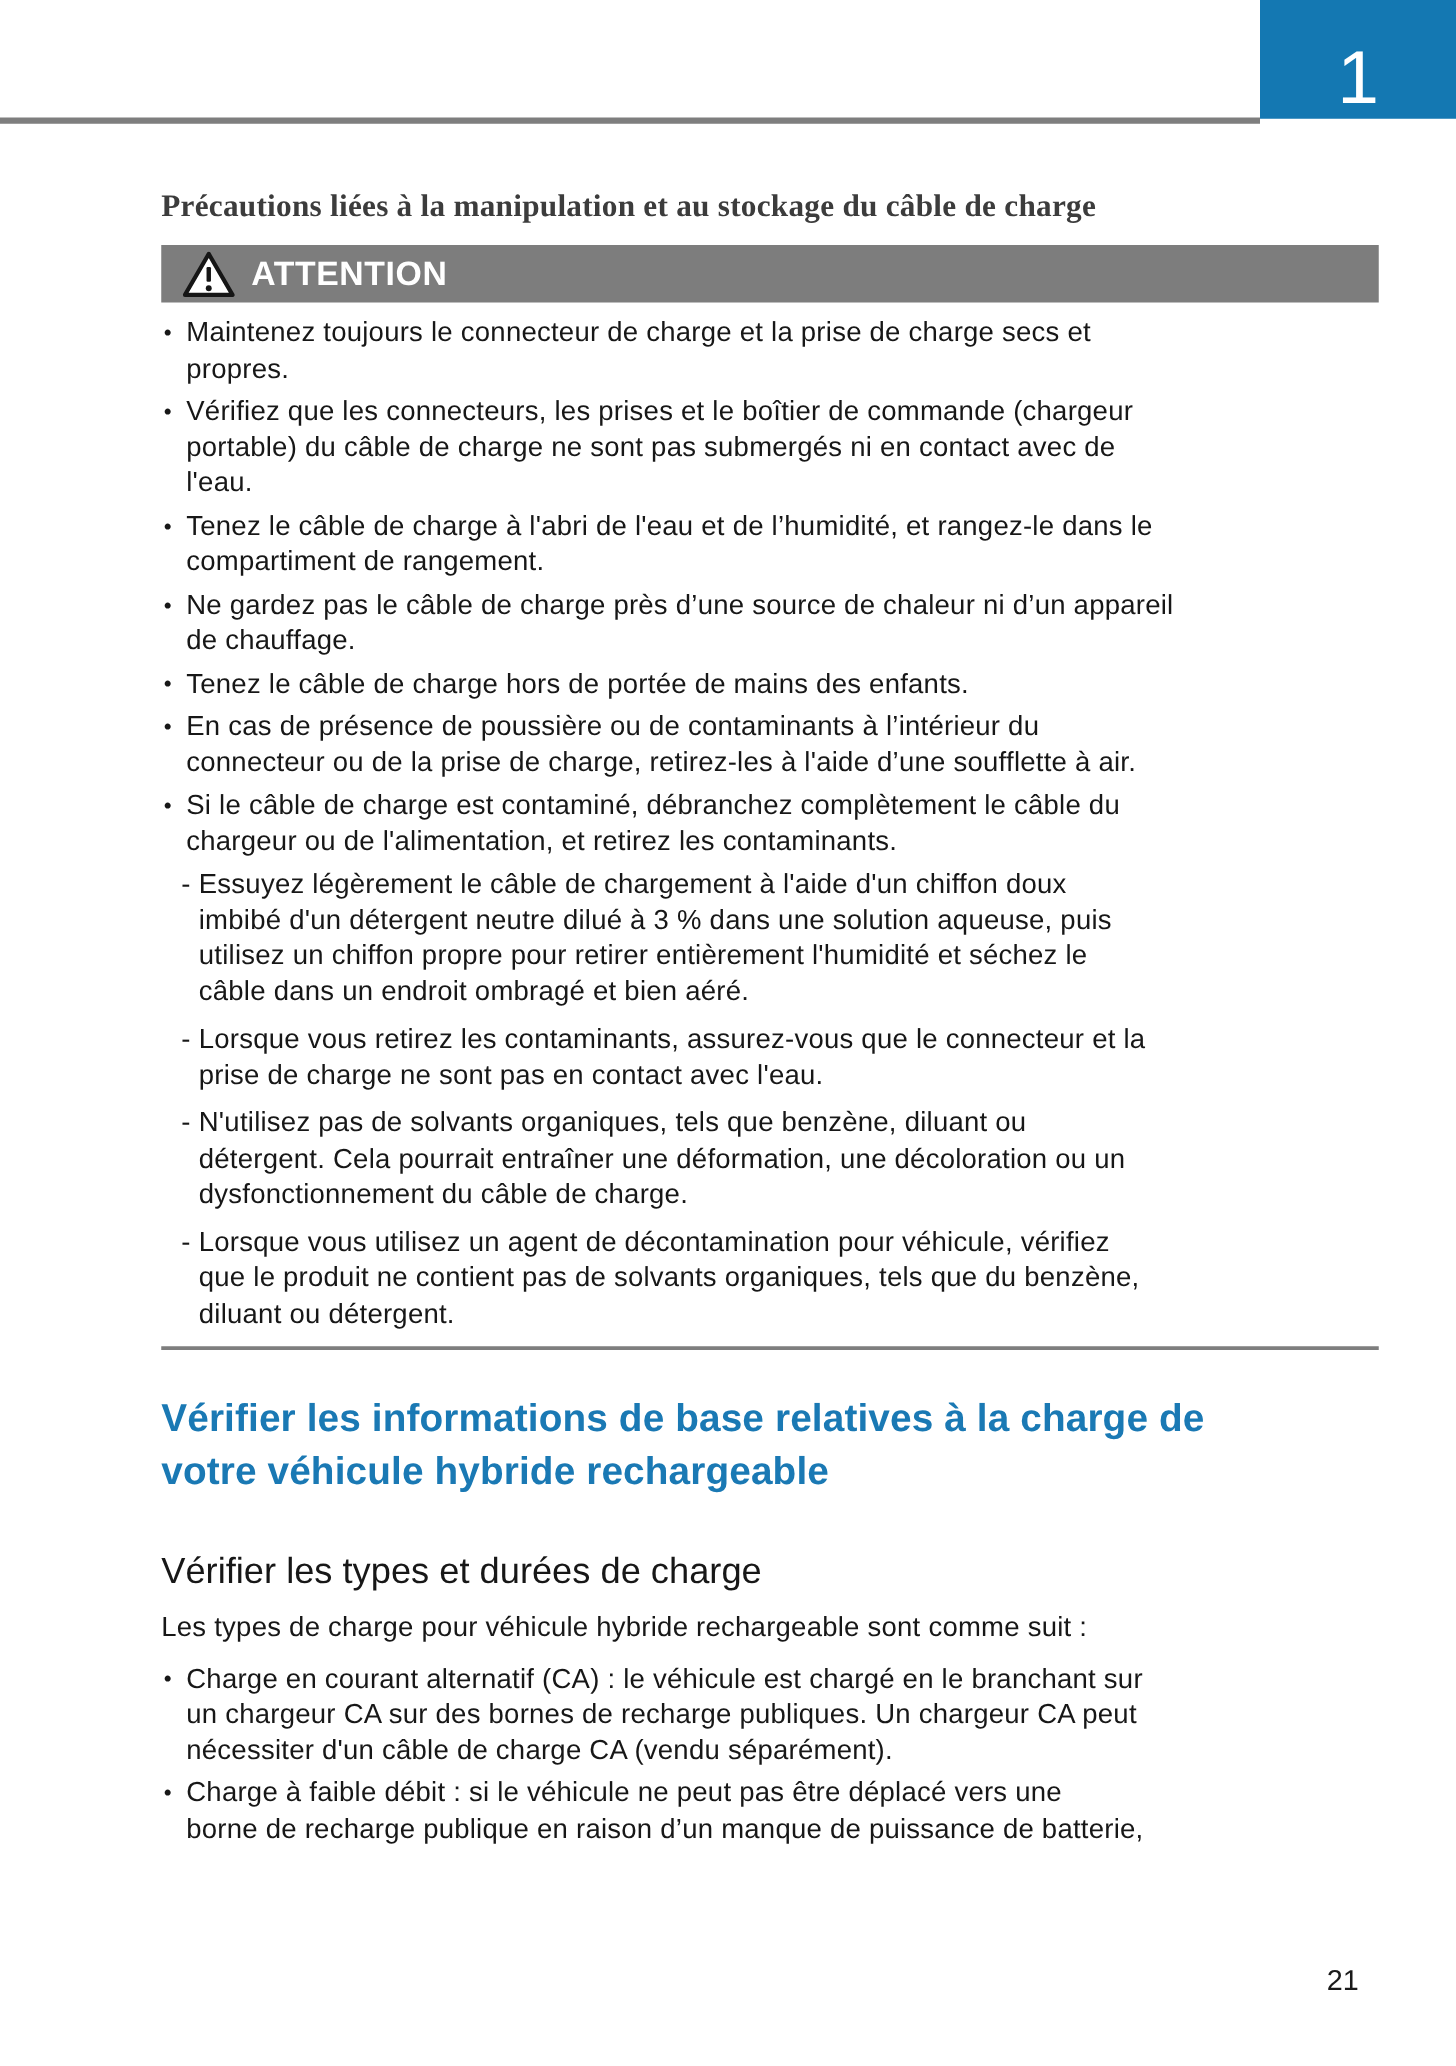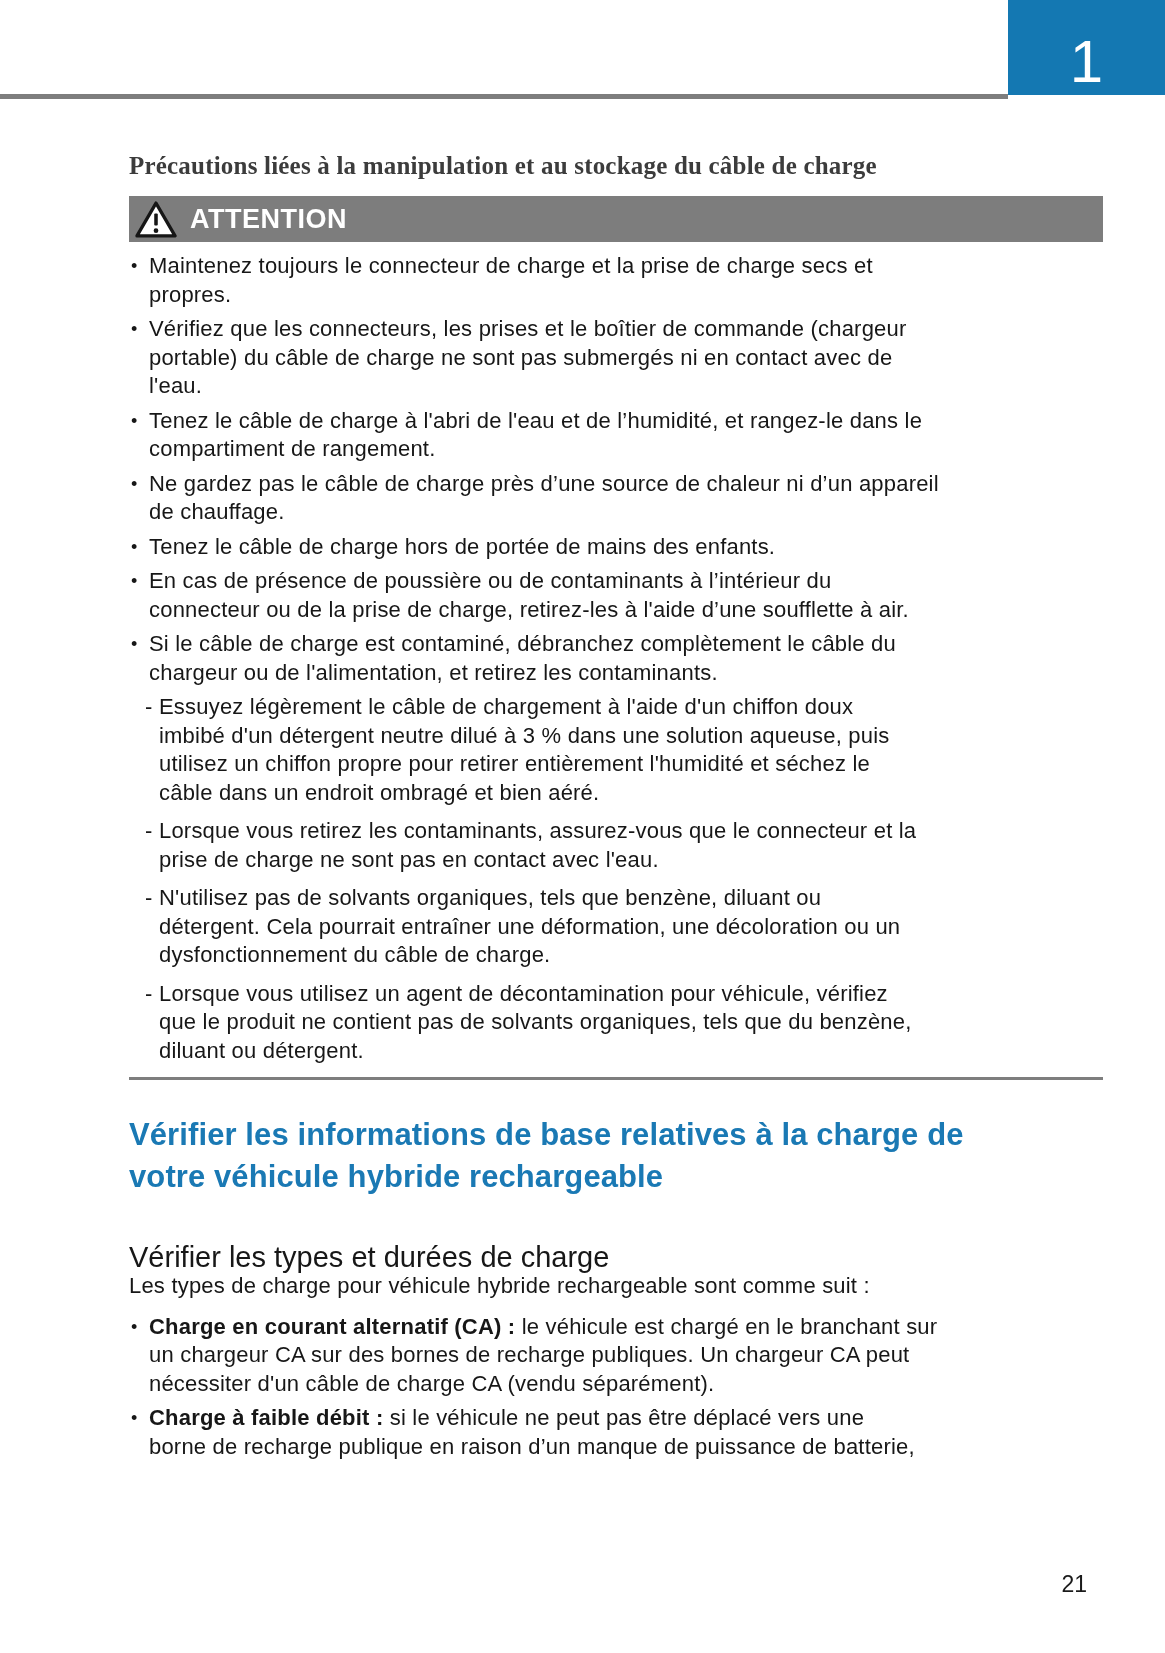--- a/index.html
+++ b/index.html
@@ -13,21 +13,21 @@
   .head-rule{position:absolute;left:0;top:94px;width:1008px;height:5px;background:#7e7e7e;}
 
   
   .content{position:absolute;left:129px;top:0;width:974px;}
   h1,h2,h3,p{margin:0;padding:0;}
 
   .section-title{margin-top:150px;font-family:"Liberation Serif", serif;font-weight:700;
                  font-size:25px;line-height:31px;color:#3c3c3c;letter-spacing:0.2px;}
 
   .warning-banner{margin-top:15px;height:46px;background:#7d7d7d;display:flex;align-items:center;
-                  padding:0 6px;box-sizing:border-box;}
+                  padding:0 17px;box-sizing:border-box;}
   .warning-icon{flex:none;display:flex;align-items:center;}
   .warning-icon svg{display:block;}
   .warning-label{color:#ffffff;font-weight:700;font-size:27px;margin-left:13px;letter-spacing:0.5px;}
 
   .body-text{font-size:22px;line-height:28.5px;letter-spacing:0.2px;color:#171717;}
 
   .bullets{margin-top:10px;}
   .bullet{display:flex;margin-bottom:6px;}
   .bullet .marker{flex:none;width:20px;padding-left:2px;box-sizing:border-box;font-size:18px;}
   .bullet .text{flex:1;white-space:pre-line;}
@@ -36,23 +36,23 @@
   .sub-bullet{display:flex;margin-bottom:10px;}
   .sub-bullet .marker{flex:none;width:14px;}
   .sub-bullet .text{flex:1;white-space:pre-line;}
 
   .section-divider{height:3px;background:#7e7e7e;margin-top:12px;}
 
   .charge-title{margin-top:34px;font-weight:700;font-size:31px;line-height:42px;color:#1a79b4;
                 white-space:pre-line;letter-spacing:0.1px;}
   .intro-para{margin-top:12px;white-space:pre-line;}
   .sub-title{margin-top:44px;font-weight:400;font-size:29px;line-height:30px;color:#171717;}
-  .types-intro{margin-top:0;white-space:pre-line;}
+  .types-intro{margin-top:16px;white-space:pre-line;}
   .types{margin-top:12px;}
-  .type-name{font-weight:700;}
+  .type-name{font-weight:400;}
 
   .page-number{position:absolute;top:1570px;right:78px;font-size:23px;line-height:28px;color:#1a1a1a;}
 </style>
 </head>
 <body>
 
 <div class="page">
 
   <div class="chapter-tab">
       <span class="chapter-num">1</span>

